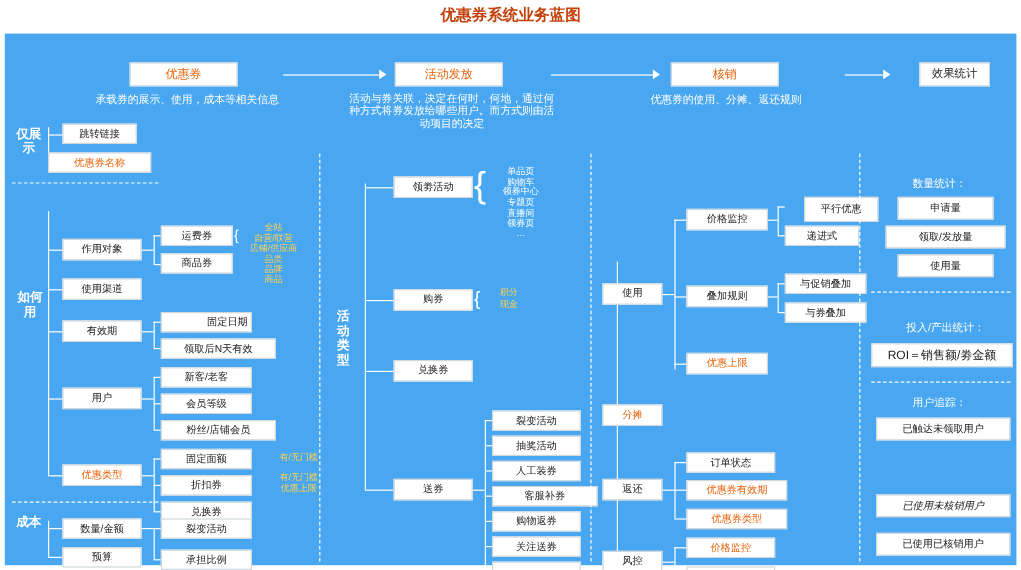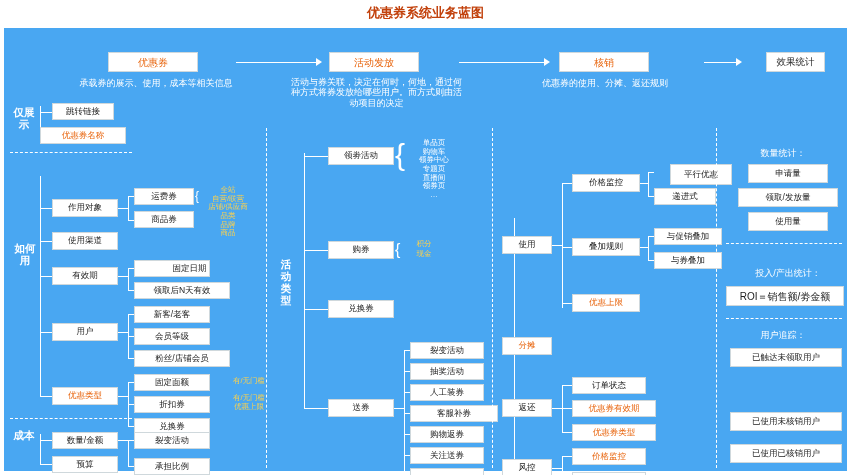--- a/index.html
+++ b/index.html
@@ -229,21 +229,21 @@
 
     <div class="dash" style="left:722px;top:215px;width:116px;"></div>
 
     <div class="lbl" style="left:724px;top:240px;width:120px;">投入/产出统计：</div>
     <div class="box" style="left:722px;top:258px;width:118px;height:20px;font-size:10px;">ROI＝销售额/劵金额</div>
 
     <div class="dash" style="left:722px;top:290px;width:116px;"></div>
 
     <div class="lbl" style="left:724px;top:302px;width:110px;">用户追踪：</div>
     <div class="box" style="left:726px;top:320px;width:112px;height:19px;">已触达未领取用户</div>
-    <div class="box" style="left:726px;top:384px;width:112px;height:19px;">已使用未核销用户</div>
+    <div class="box" style="left:726px;top:384px;width:112px;height:19px;font-style:italic;">已使用未核销用户</div>
     <div class="box" style="left:726px;top:416px;width:112px;height:19px;">已使用已核销用户</div>
 
     <div class="dashv" style="left:262px;top:100px;height:340px;"></div>
     <div class="dashv" style="left:488px;top:100px;height:340px;"></div>
     <div class="dashv" style="left:712px;top:100px;height:340px;"></div>
 
   </div>
 </div>
 
 </body></html>

